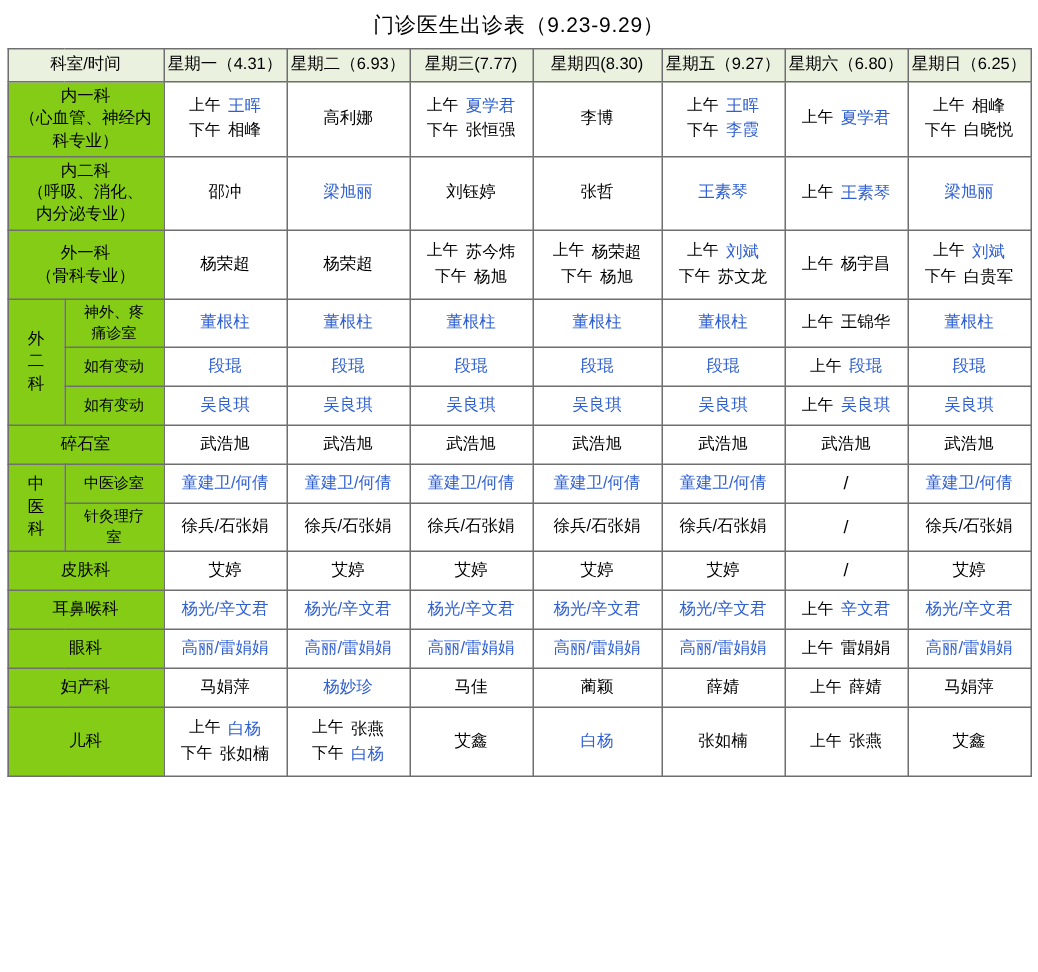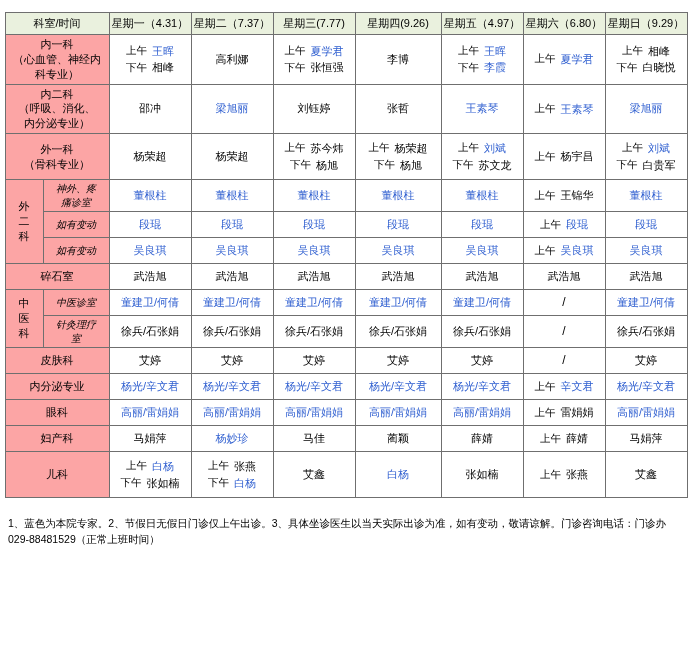--- a/index.html
+++ b/index.html
@@ -18,21 +18,21 @@
   #title {
     text-align: center;
     font-size: 14px;
     color: #000;
     padding: 8px 0 6px 0;
     letter-spacing: 0.5px;
   }
   table.sched {
     border-collapse: collapse;
     width: 678px;
-    margin: 12px auto;
+    margin: 0 auto;
     table-layout: fixed;
   }
   table.sched td, table.sched th {
     border: 1px solid #6f6f6f;
     font-size: 11px;
     color: #000;
     text-align: center;
     vertical-align: middle;
     padding: 2px 1px;
     line-height: 1.35;
@@ -43,25 +43,25 @@
     height: 22px;
     font-size: 11.5px;
   }
   
   col.c-dept1 { width: 38px; }
   col.c-dept2 { width: 66px; }
   col.c-day   { width: 82px; }
   col.c-day-l { width: 86px; }
 
   .rowhead {
-    background: #fca5a5;
+    background: #84cc16;
     font-size: 11px;
     line-height: 1.3;
   }
-  .rowhead.small { font-size: 10px; font-style: italic; }
+  .rowhead.small { font-size: 10px; }
   .shift-wrap {
     display: flex;
     flex-direction: column;
     justify-content: center;
     height: 100%;
   }
   .shift-line {
     display: flex;
     align-items: center;
     justify-content: center;
@@ -84,43 +84,44 @@
     padding: 6px 8px 0 8px;
     width: 692px;
   }
   .slash { font-size: 12px; color: #000; }
 </style>
 </head>
 <body>
 
 <div id="page">
 
+  <div id="title">门诊医生出诊表（9.23-9.29）</div>
 
   <table class="sched">
     <colgroup>
       <col class="c-dept1">
         <col class="c-dept2">
       <col class="c-day">
         <col class="c-day">
         <col class="c-day">
         <col class="c-day-l">
         <col class="c-day">
         <col class="c-day">
         <col class="c-day">
     </colgroup>
     <thead>
       <tr>
         <th colspan="2">科室/时间</th>
         <th>星期一（4.31）</th>
-        <th>星期二（7.37）</th>
+        <th>星期二（6.93）</th>
         <th>星期三(7.77)</th>
-        <th>星期四(9.26)</th>
-        <th>星期五（4.97）</th>
+        <th>星期四(8.30)</th>
+        <th>星期五（9.27）</th>
         <th>星期六（6.80）</th>
-        <th>星期日（9.29）</th>
+        <th>星期日（6.25）</th>
       </tr>
     </thead>
     <tbody id="tbody">
         <tr class="row-tall">
           <td class="rowhead" colspan="2">内一科<br>（心血管、神经内<br>科专业）</td>
           <td class="cell-pad">
             <div class="shift-wrap">
               <div class="shift-line">
                 <span class="shift-lbl">上午</span>
                 <span class="nm blue">王晖</span>
@@ -343,21 +344,21 @@
           <td class="rowhead" colspan="2">皮肤科</td>
           <td class="cell-pad"><span class="nm black">艾婷</span></td>
           <td class="cell-pad"><span class="nm black">艾婷</span></td>
           <td class="cell-pad"><span class="nm black">艾婷</span></td>
           <td class="cell-pad"><span class="nm black">艾婷</span></td>
           <td class="cell-pad"><span class="nm black">艾婷</span></td>
           <td class="cell-pad"><span class="slash">/</span></td>
           <td class="cell-pad"><span class="nm black">艾婷</span></td>
         </tr>
         <tr class="row-sm">
-          <td class="rowhead" colspan="2">内分泌专业</td>
+          <td class="rowhead" colspan="2">耳鼻喉科</td>
           <td class="cell-pad"><span class="nm blue">杨光/辛文君</span></td>
           <td class="cell-pad"><span class="nm blue">杨光/辛文君</span></td>
           <td class="cell-pad"><span class="nm blue">杨光/辛文君</span></td>
           <td class="cell-pad"><span class="nm blue">杨光/辛文君</span></td>
           <td class="cell-pad"><span class="nm blue">杨光/辛文君</span></td>
           <td class="cell-pad">
             <div class="shift-wrap">
               <div class="shift-line">
                 <span class="shift-lbl">上午</span>
                 <span class="nm blue">辛文君</span>
@@ -435,14 +436,13 @@
                 <span class="shift-lbl">上午</span>
                 <span class="nm black">张燕</span>
               </div>
             </div>
           </td>
           <td class="cell-pad"><span class="nm black">艾鑫</span></td>
         </tr>
       </tbody>
   </table>
 
-  <div id="footnote">1、蓝色为本院专家。2、节假日无假日门诊仅上午出诊。3、具体坐诊医生以当天实际出诊为准，如有变动，敬请谅解。门诊咨询电话：门诊办029-88481529（正常上班时间）</div>
 </div>
 
 </body></html>

